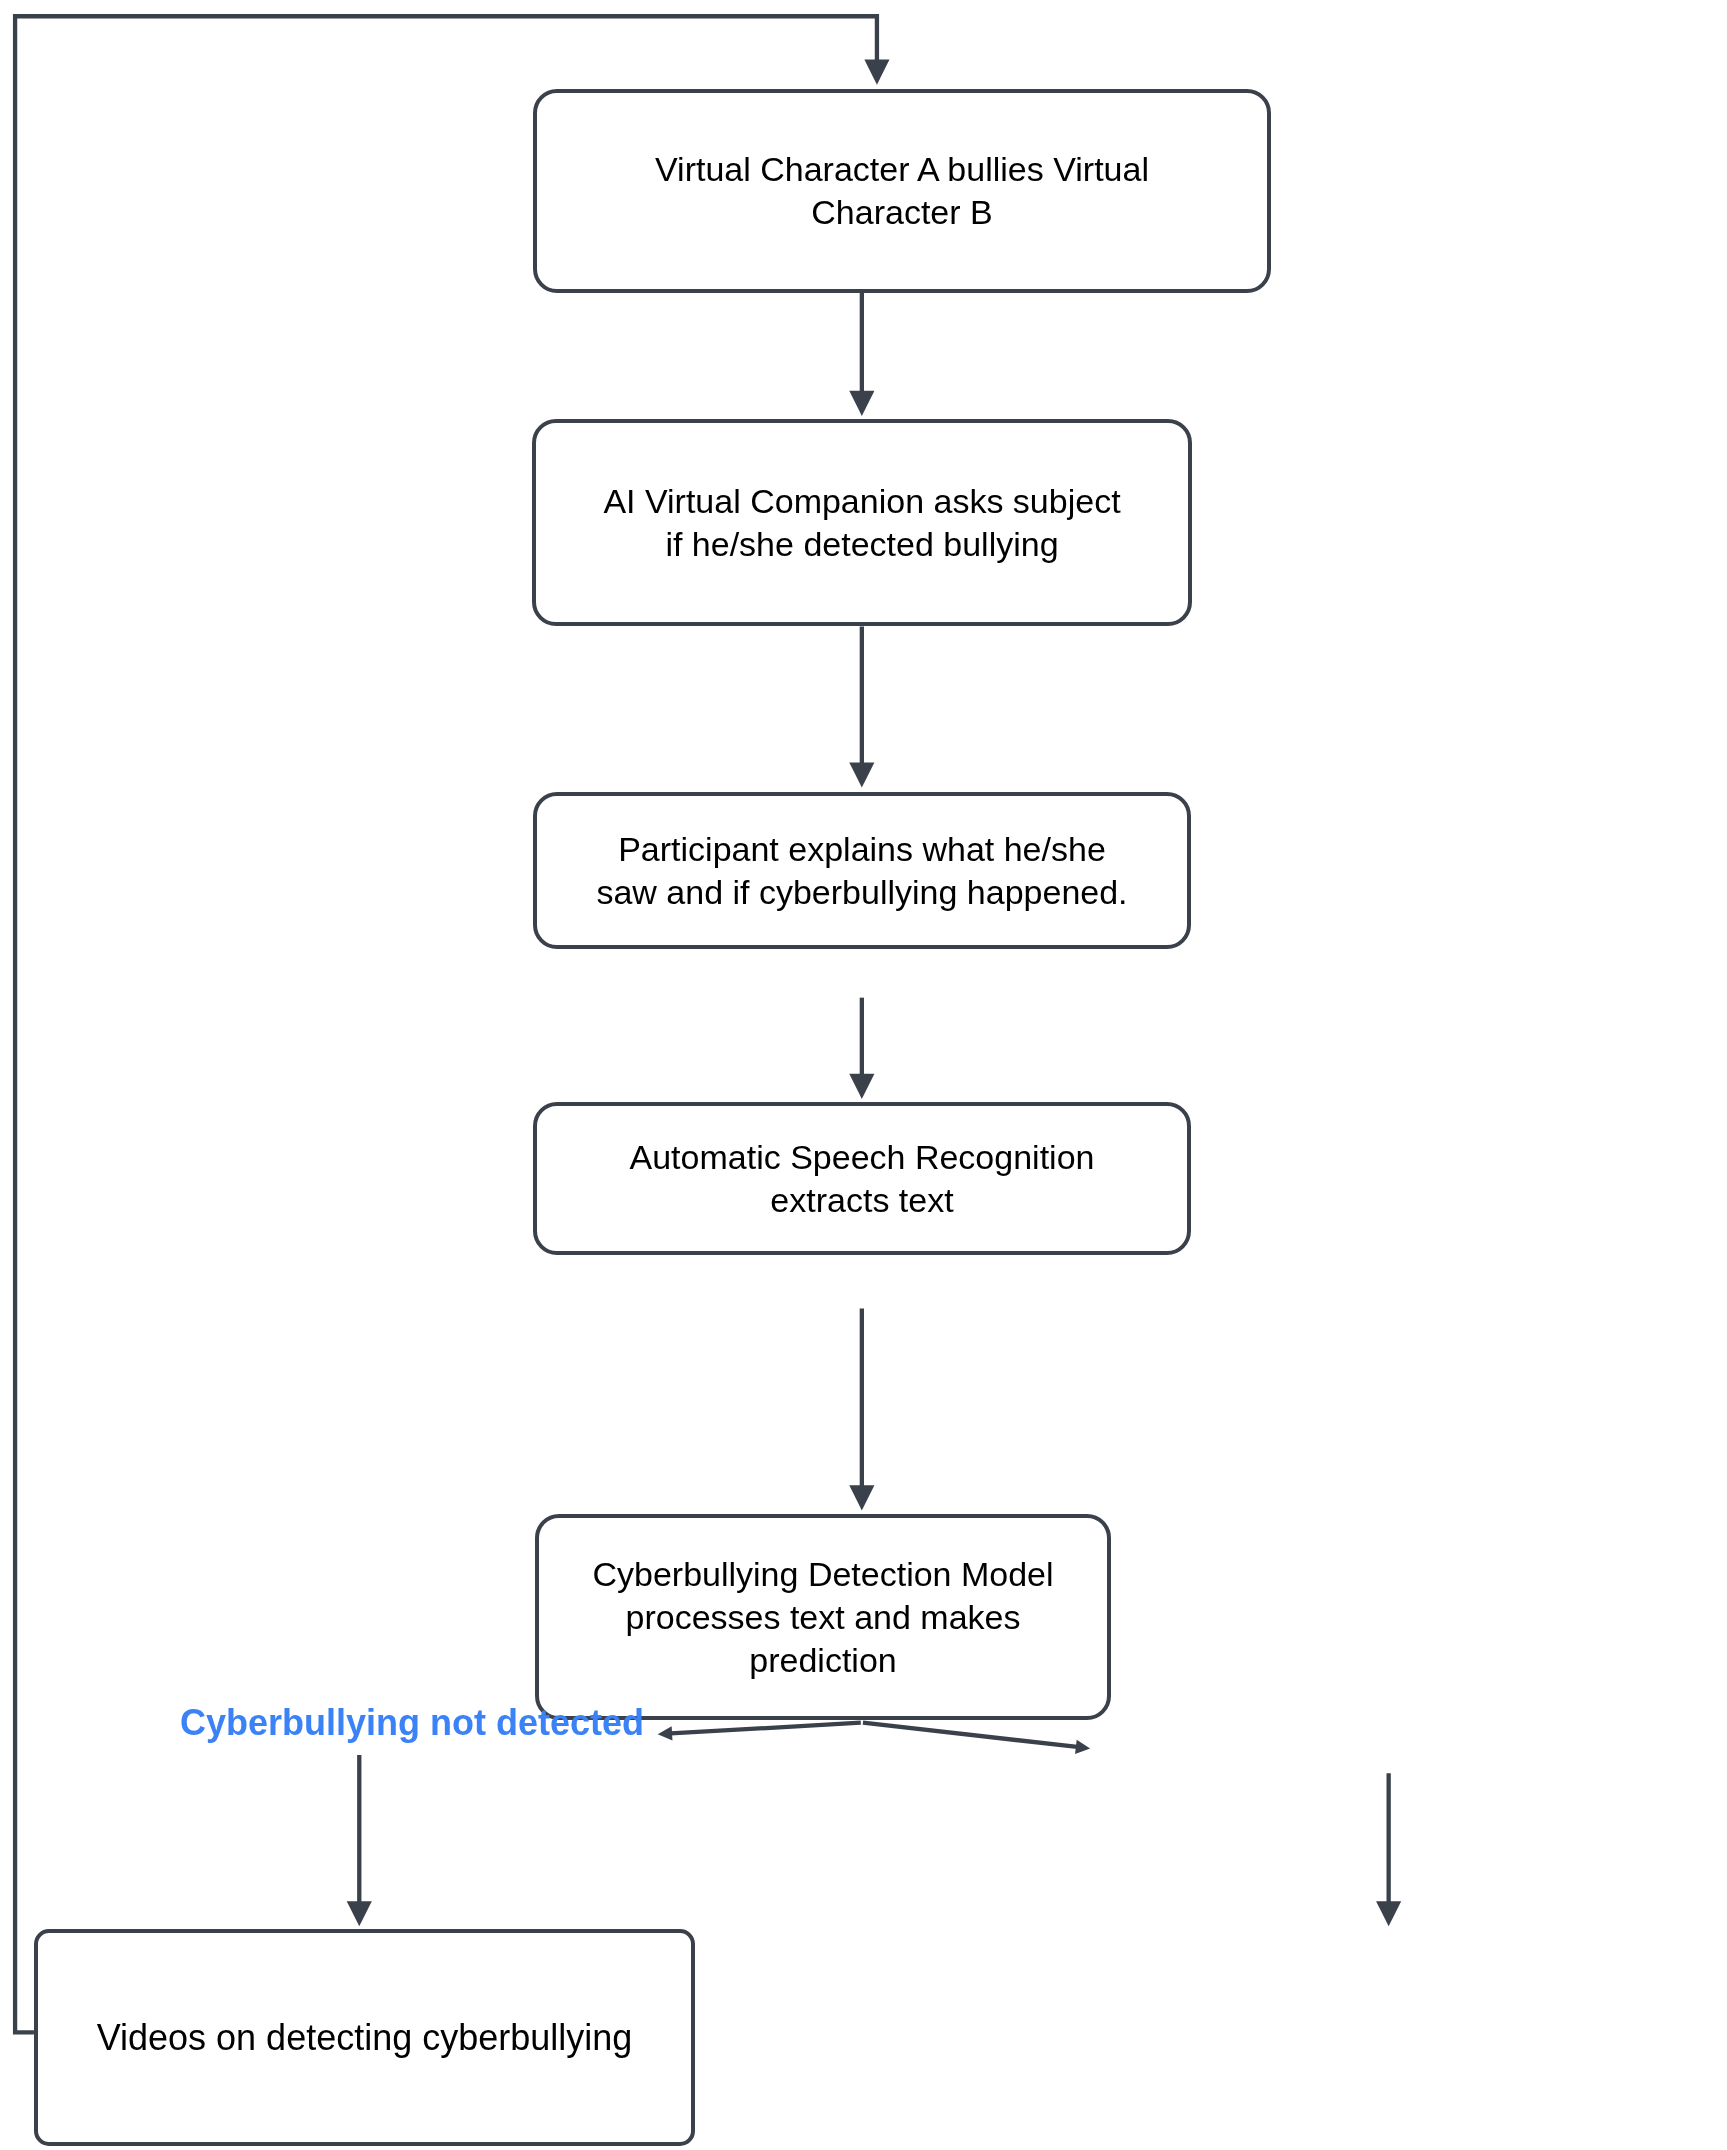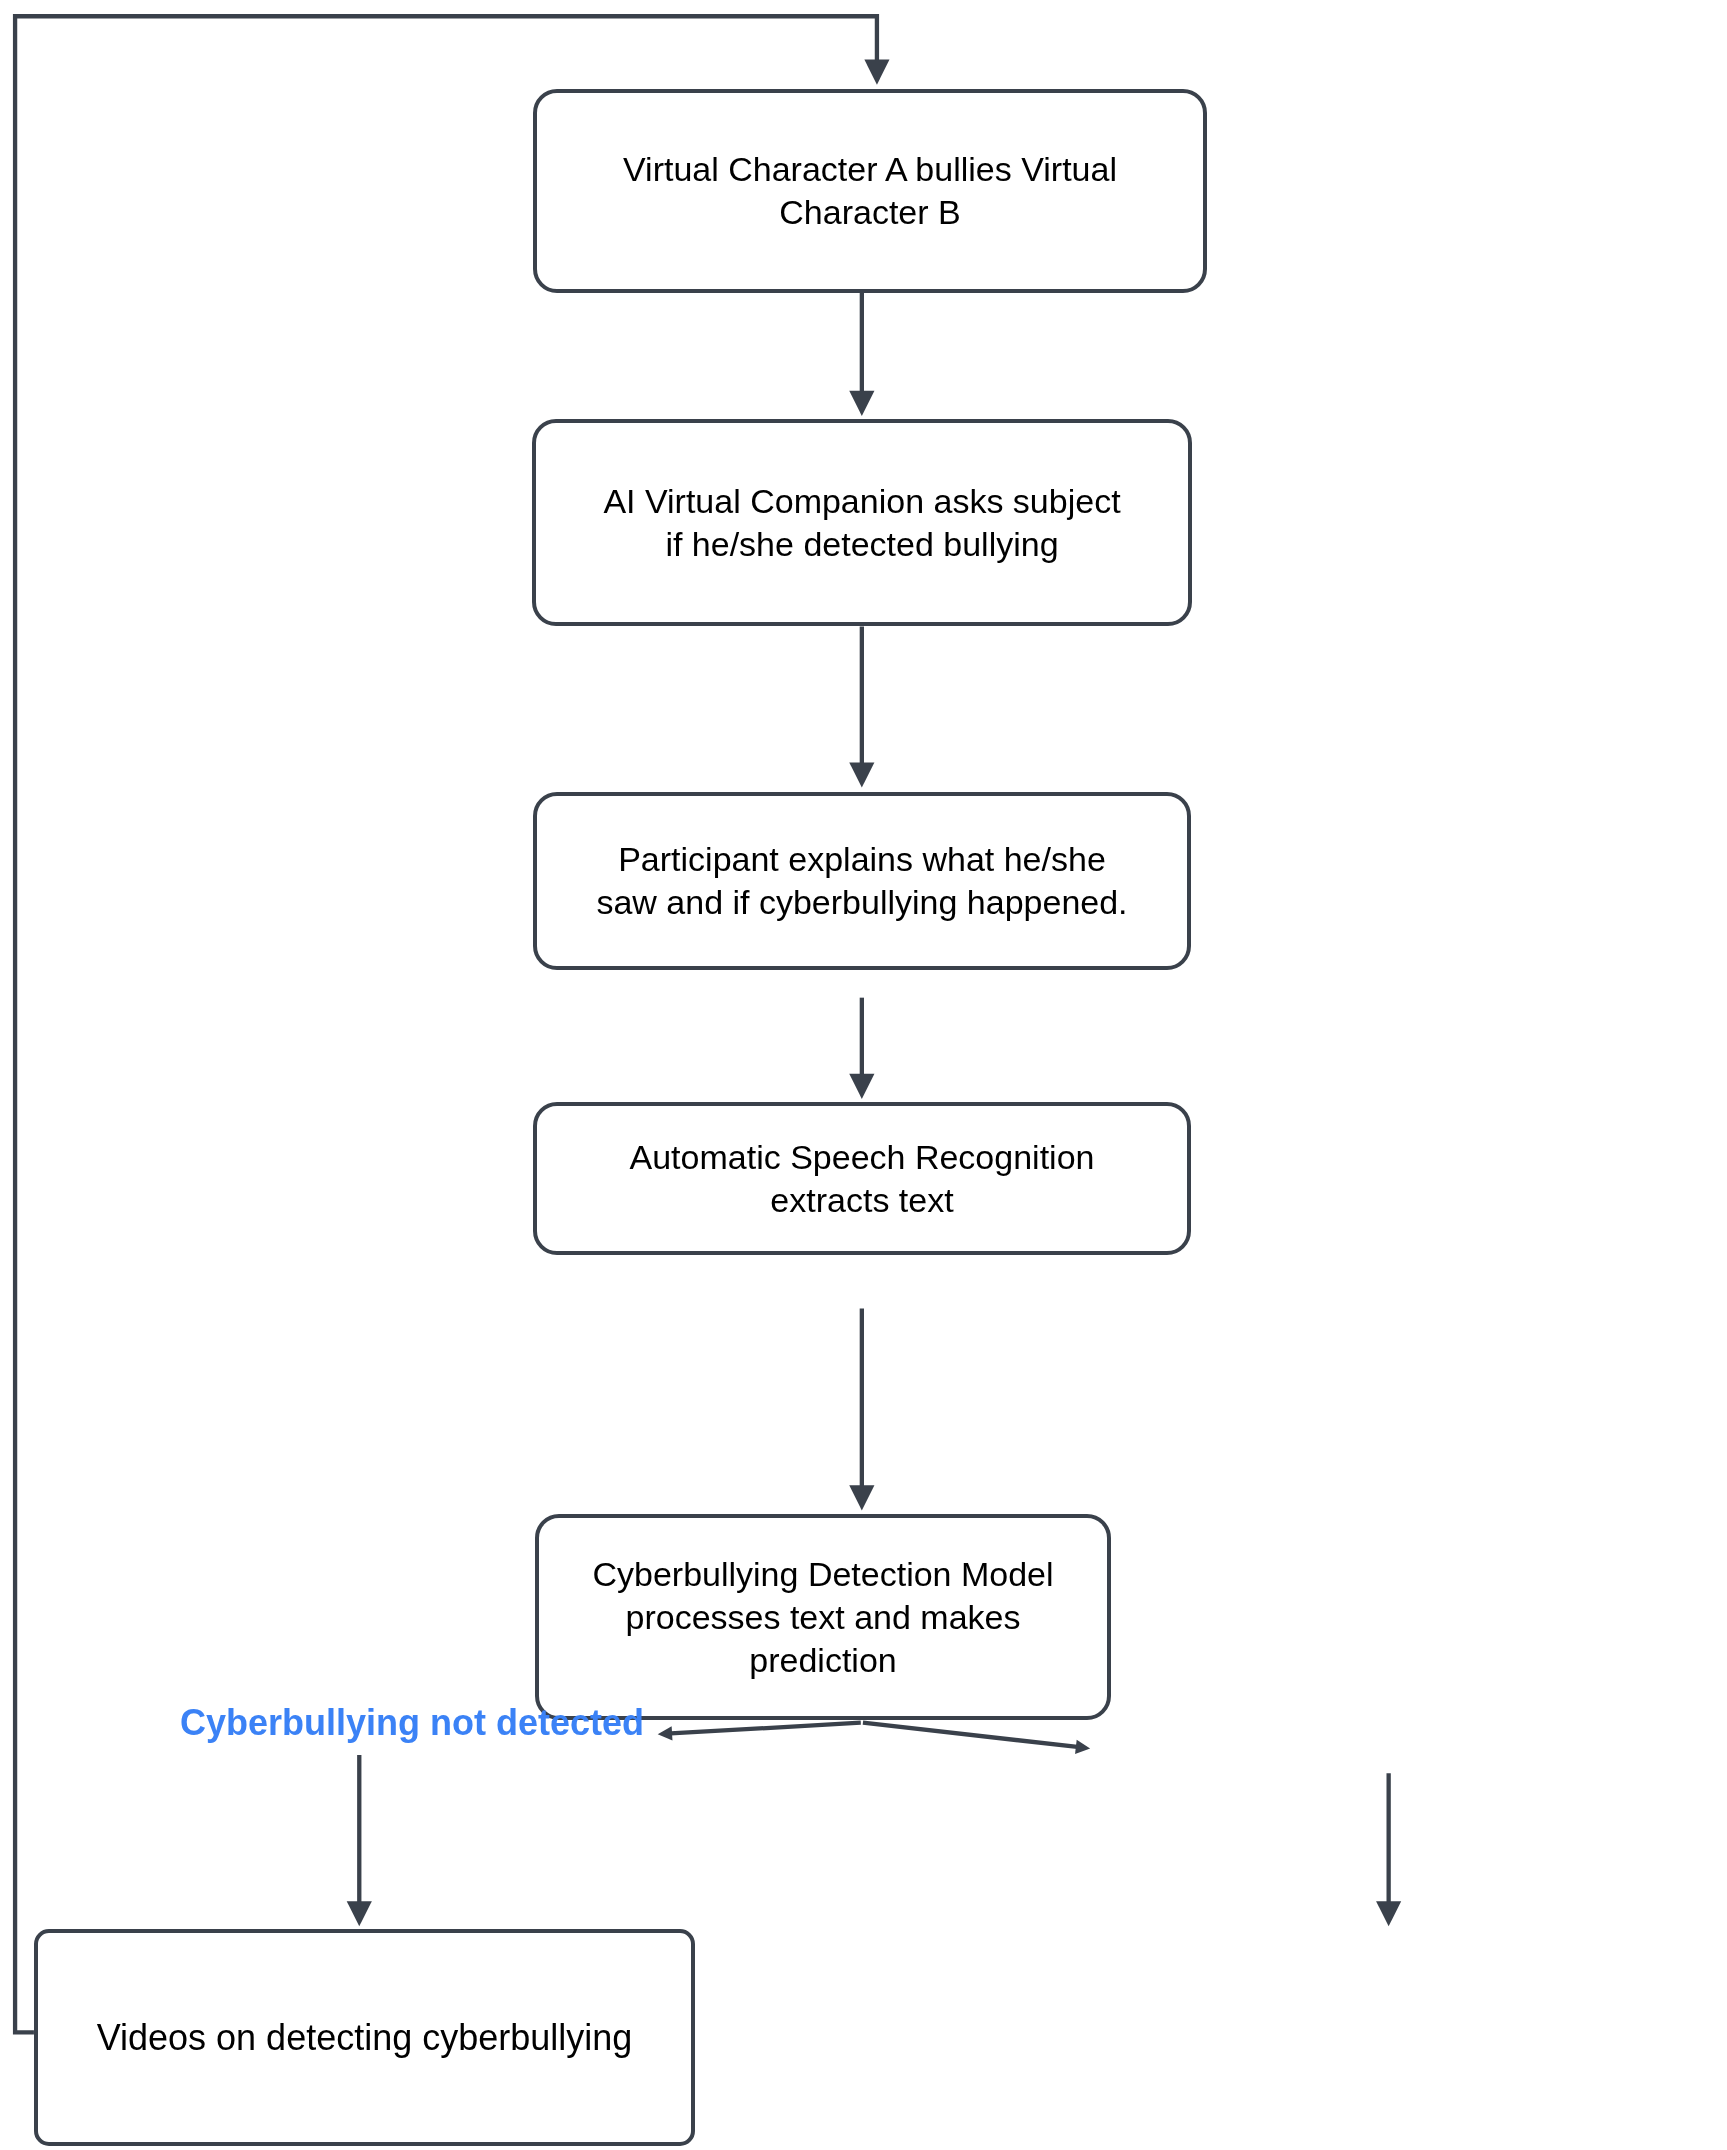--- a/index.html
+++ b/index.html
@@ -24,23 +24,23 @@
     background: #ffffff;
     display: flex;
     align-items: center;
     justify-content: center;
     text-align: center;
     color: #000000;
     font-size: 34px;
     line-height: 43px;
     white-space: pre-line;
   }
-  .n1 { left: 533px;  top: 89px;  width: 674px; height: 204px; }
+  .n1 { left: 533px;  top: 89px;  width: 738px; height: 204px; }
   .n2 { left: 532px;  top: 419px;  width: 660px; height: 207px; }
-  .n3 { left: 533px;  top: 792px; width: 658px; height: 178px; }
+  .n3 { left: 533px;  top: 792px; width: 658px; height: 157px; }
   .n4 { left: 533px;  top: 1102px; width: 658px; height: 153px; }
   .n5 { left: 535px;  top: 1514px; width: 576px; height: 206px; }
   .n6 { left: 34px;   top: 1929px; width: 661px; height: 217px; font-size: 36px; border-radius: 15px; }
   .n7 { left: 1064px; top: 1929px; width: 657px; height: 190px; }
   .branch-label {
     position: absolute;
     font-weight: bold;
     font-size: 36px;
     line-height: 38px;
     color: #3b82f6;

